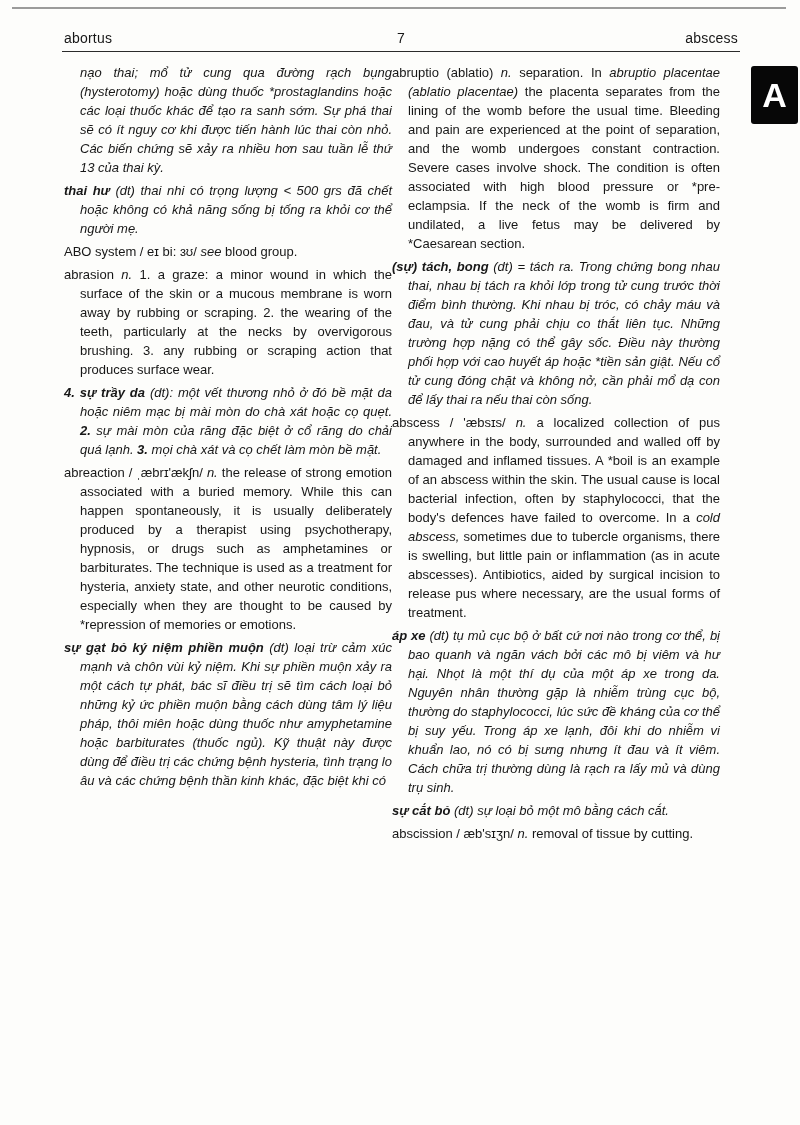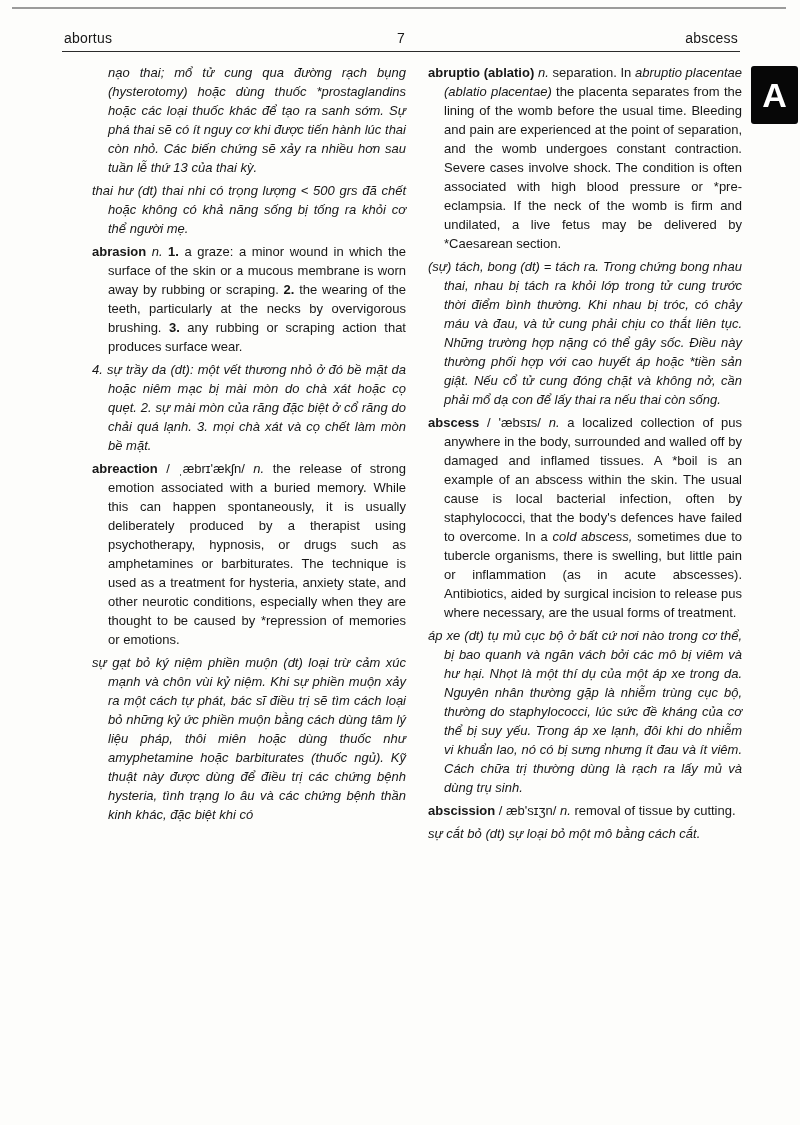--- a/index.html
+++ b/index.html
@@ -35,33 +35,33 @@
   .thumb-tab {
     position: absolute; top: 66px; right: 2px;
     width: 47px; height: 58px;
     background: #070707; color: #ffffff;
     display: flex; align-items: center; justify-content: center;
     font-size: 34px; font-weight: 700;
     border-radius: 3px;
     font-family: "Liberation Sans", sans-serif;
   }
   .columns {
-    display: flex; gap: 22px;
-    padding: 0 58px 0 92px;
+    display: flex; 
+    padding: 0 58px 0 64px;
   }
   .column {
     width: 328px;
     font-size: 13px; line-height: 19px;
     text-align: justify;
   }
   .entry { margin: 0 0 4px 0; }
   .hang { padding-left: 16px; text-indent: -16px; }
   .cont { padding-left: 16px; text-indent: 0; }
-  .sg-b  { font-weight: 700; }
-  .sg-bi { font-weight: 400; font-style: italic; }
+  .sg-b  { font-weight: 400; }
+  .sg-bi { font-weight: 700; font-style: italic; }
   .sg-i  { font-style: italic; }
   .sg-n  { }
 </style>
 </head>
 <body>
 
 <div class="page" style="background: rgb(253, 253, 251); color: rgb(23, 23, 23);">
 
   <div class="scan-edge"></div>
 
@@ -74,28 +74,29 @@
   <div class="rule"></div>
 
   <div class="thumb-tab" style="background: rgb(7, 7, 7); color: rgb(255, 255, 255);">
     <span>A</span>
   </div>
 
   <div class="columns">
     <div class="column">
         <p class="entry cont"><span class="sg-i">nạo thai; mổ tử cung qua đường rạch bụng (hysterotomy) hoặc dùng thuốc *prostaglandins hoặc các loại thuốc khác để tạo ra sanh sớm. Sự phá thai sẽ có ít nguy cơ khi được tiến hành lúc thai còn nhỏ. Các biến chứng sẽ xảy ra nhiều hơn sau tuần lễ thứ 13 của thai kỳ.</span></p>
         <p class="entry hang"><span class="sg-bi">thai hư </span><span class="sg-i">(dt) thai nhi có trọng lượng &lt; 500 grs đã chết hoặc không có khả năng sống bị tống ra khỏi cơ thể người mẹ.</span></p>
+        <p class="entry hang"><span class="sg-b">ABO system </span><span class="sg-n">/ eɪ bi: ɜʊ/  </span><span class="sg-i">see </span><span class="sg-n">blood group.</span></p>
         <p class="entry hang"><span class="sg-b">abrasion </span><span class="sg-i">n. </span><span class="sg-b">1. </span><span class="sg-n">a graze: a minor wound in which the surface of the skin or a mucous membrane is worn away by rubbing or scraping. </span><span class="sg-b">2. </span><span class="sg-n">the wearing of the teeth, particularly at the necks by overvigorous brushing. </span><span class="sg-b">3. </span><span class="sg-n">any rubbing or scraping action that produces surface wear.</span></p>
         <p class="entry hang"><span class="sg-bi">4. sự trầy da </span><span class="sg-i">(dt): một vết thương nhỏ ở đó bề mặt da hoặc niêm mạc bị mài mòn do chà xát hoặc cọ quẹt. </span><span class="sg-bi">2. </span><span class="sg-i">sự mài mòn của răng đặc biệt ở cổ răng do chải quá lạnh. </span><span class="sg-bi">3. </span><span class="sg-i">mọi chà xát và cọ chết làm mòn bề mặt.</span></p>
         <p class="entry hang"><span class="sg-b">abreaction </span><span class="sg-n">/ ˌæbrɪ'ækʃn/ </span><span class="sg-i">n. </span><span class="sg-n">the release of strong emotion associated with a buried memory. While this can happen spontaneously, it is usually deliberately produced by a therapist using psychotherapy, hypnosis, or drugs such as amphetamines or barbiturates. The technique is used as a treatment for hysteria, anxiety state, and other neurotic conditions, especially when they are thought to be caused by *repression of memories or emotions.</span></p>
         <p class="entry hang"><span class="sg-bi">sự gạt bỏ ký niệm phiền muộn </span><span class="sg-i">(dt) loại trừ cảm xúc mạnh và chôn vùi kỷ niệm. Khi sự phiền muộn xảy ra một cách tự phát, bác sĩ điều trị sẽ tìm cách loại bỏ những kỷ ức phiền muộn bằng cách dùng tâm lý liệu pháp, thôi miên hoặc dùng thuốc như amyphetamine hoặc barbiturates (thuốc ngủ). Kỹ thuật này được dùng để điều trị các chứng bệnh hysteria, tình trạng lo âu và các chứng bệnh thần kinh khác, đặc biệt khi có</span></p>
       </div>
     <div class="column">
         <p class="entry hang"><span class="sg-b">abruptio (ablatio) </span><span class="sg-i">n. </span><span class="sg-n">separation. In </span><span class="sg-i">abruptio placentae (ablatio placentae) </span><span class="sg-n">the placenta separates from the lining of the womb before the usual time. Bleeding and pain are experienced at the point of separation, and the womb undergoes constant contraction. Severe cases involve shock. The condition is often associated with high blood pressure or *pre-eclampsia. If the neck of the womb is firm and undilated, a live fetus may be delivered by *Caesarean section.</span></p>
         <p class="entry hang"><span class="sg-bi">(sự) tách, bong </span><span class="sg-i">(dt) = tách ra. Trong chứng bong nhau thai, nhau bị tách ra khỏi lớp trong tử cung trước thời điểm bình thường. Khi nhau bị tróc, có chảy máu và đau, và tử cung phải chịu co thắt liên tục. Những trường hợp nặng có thể gây sốc. Điều này thường phối hợp với cao huyết áp hoặc *tiền sản giật. Nếu cổ tử cung đóng chặt và không nở, cần phải mổ dạ con để lấy thai ra nếu thai còn sống.</span></p>
         <p class="entry hang"><span class="sg-b">abscess </span><span class="sg-n">/ 'æbsɪs/ </span><span class="sg-i">n. </span><span class="sg-n">a localized collection of pus anywhere in the body, surrounded and walled off by damaged and inflamed tissues. A *boil is an example of an abscess within the skin. The usual cause is local bacterial infection, often by staphylococci, that the body's defences have failed to overcome. In a </span><span class="sg-i">cold abscess, </span><span class="sg-n">sometimes due to tubercle organisms, there is swelling, but little pain or inflammation (as in acute abscesses). Antibiotics, aided by surgical incision to release pus where necessary, are the usual forms of treatment.</span></p>
         <p class="entry hang"><span class="sg-bi">áp xe </span><span class="sg-i">(dt) tụ mủ cục bộ ở bất cứ nơi nào trong cơ thể, bị bao quanh và ngăn vách bởi các mô bị viêm và hư hại. Nhọt là một thí dụ của một áp xe trong da. Nguyên nhân thường gặp là nhiễm trùng cục bộ, thường do staphylococci, lúc sức đề kháng của cơ thể bị suy yếu. Trong áp xe lạnh, đôi khi do nhiễm vi khuẩn lao, nó có bị sưng nhưng ít đau và ít viêm. Cách chữa trị thường dùng là rạch ra lấy mủ và dùng trụ sinh.</span></p>
+        <p class="entry hang"><span class="sg-bi">sự cắt bỏ </span><span class="sg-i">(dt) sự loại bỏ một mô bằng cách cắt.</span></p>
         <p class="entry hang"><span class="sg-b">abscission </span><span class="sg-n">/ æb'sɪʒn/ </span><span class="sg-i">n. </span><span class="sg-n">removal of tissue by cutting.</span></p>
-        <p class="entry hang"><span class="sg-bi">sự cắt bỏ </span><span class="sg-i">(dt) sự loại bỏ một mô bằng cách cắt.</span></p>
       </div>
   </div>
 
 </div>
 
 </body></html>

